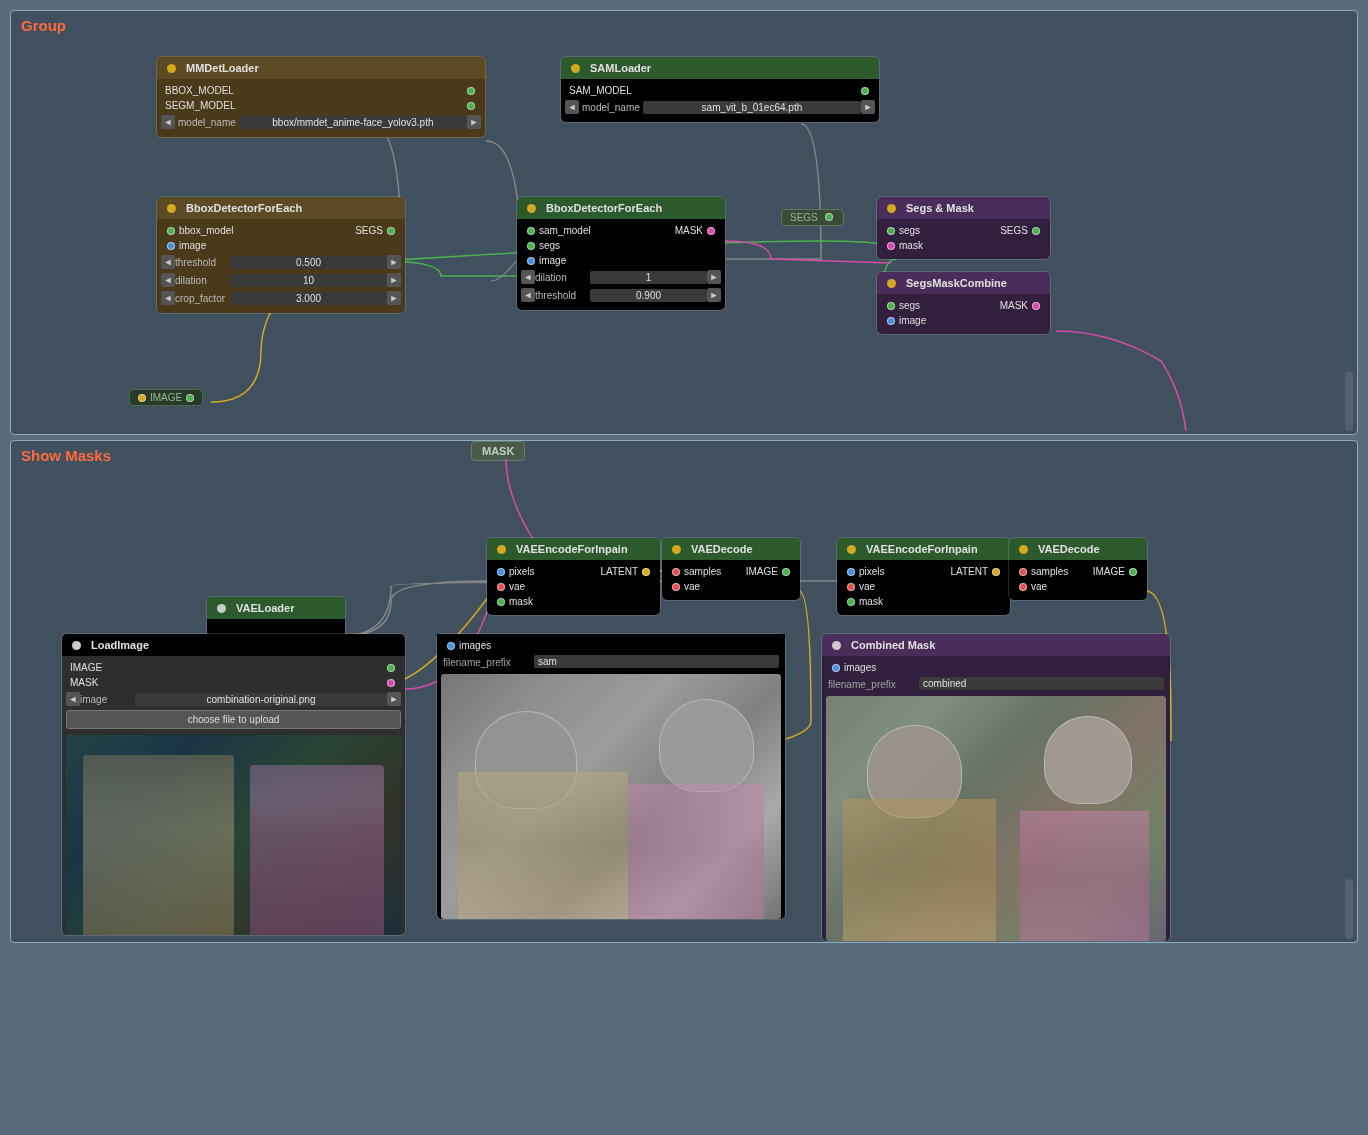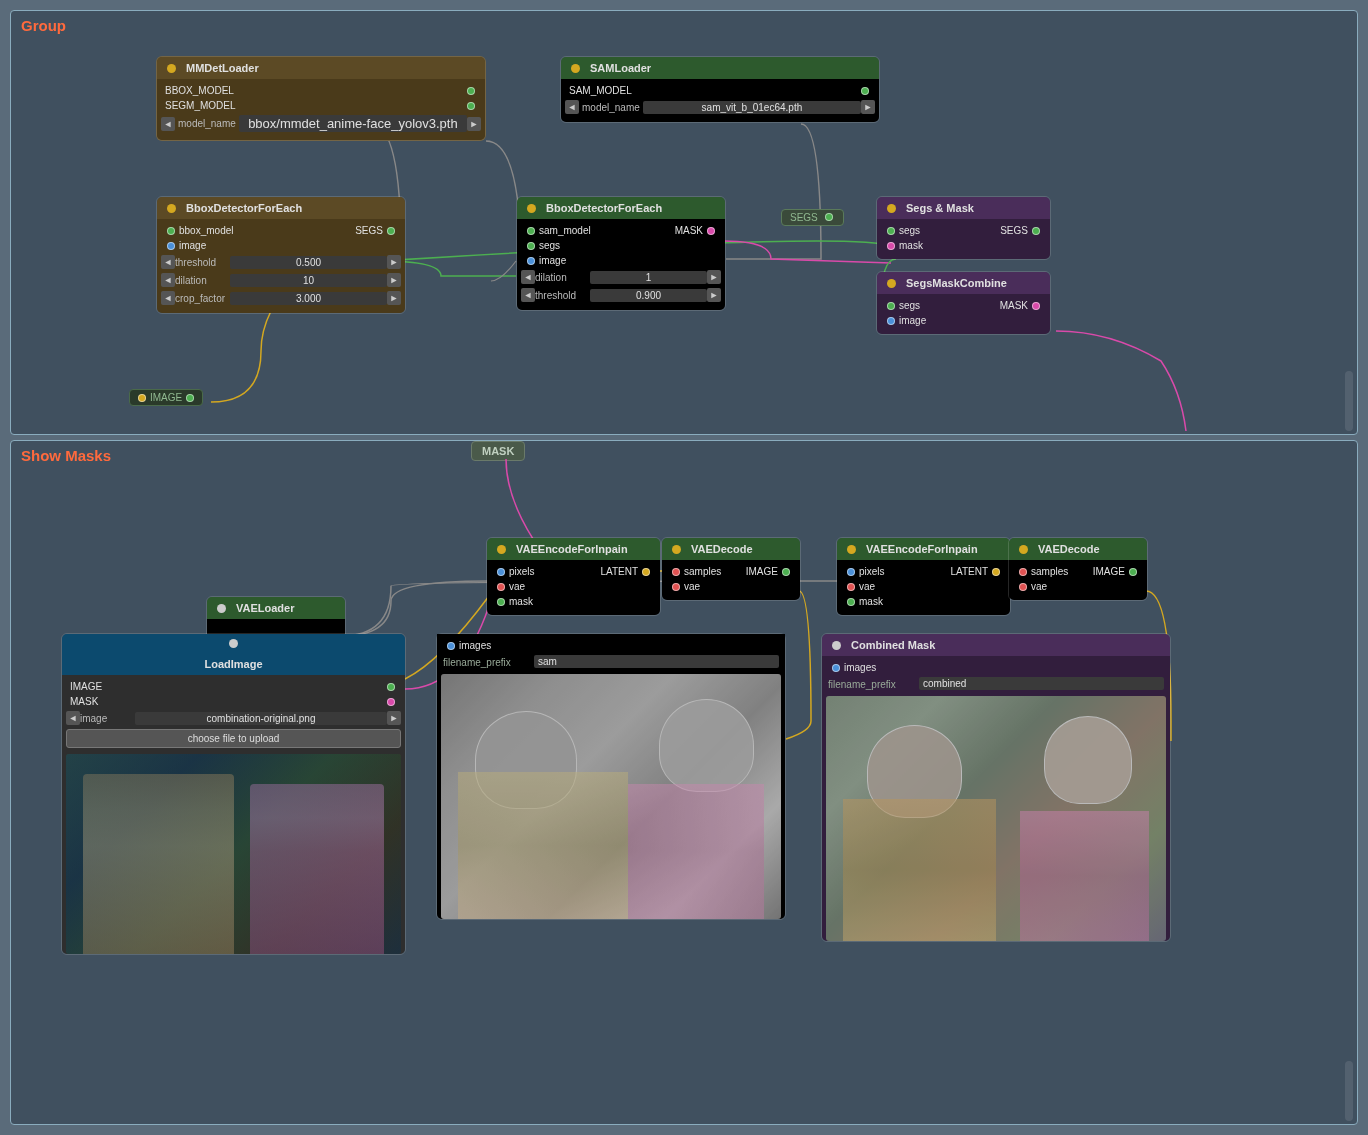--- a/index.html
+++ b/index.html
@@ -19,21 +19,21 @@
       position: absolute;
       top: 10px; left: 10px; right: 10px;
       height: 425px;
       background: rgba(60,75,90,0.85);
       border: 1.5px solid #8aacbe;
       border-radius: 4px;
     }
     .panel-show-masks {
       position: absolute;
       top: 440px; left: 10px; right: 10px;
-      height: 685px;
+      height: 503px;
       background: rgba(60,75,90,0.85);
       border: 1.5px solid #8aacbe;
       border-radius: 4px;
     }
 
     .panel-title {
       position: absolute;
       top: 6px; left: 10px;
       font-size: 15px;
       font-weight: bold;
@@ -135,21 +135,21 @@
       font-size: 10px;
     }
 
     
     .theme-brown-header { background: #5c4a25; }
     .theme-brown-body { background: #4a3a1a; }
     .theme-green-header { background: #2d5a2d; }
     .theme-green-body { background: #000000; }
     .theme-purple-header { background: #4a2d5a; }
     .theme-purple-body { background: #321e3d; }
-    .theme-gray-header { background: #0c4a6e; flex-direction: column; }
+    .theme-gray-header { background: #000000; }
     .theme-gray-body { background: #2e2e2e; }
 
     
     .mmdet-node { top: 45px; left: 145px; width: 330px; }
     .sam-loader-node { top: 45px; left: 505px; width: 320px; margin-left: 44px; }
     .bbox-detector-node { top: 185px; left: 145px; width: 250px; }
     .sam-detector-node { top: 185px; left: 505px; width: 210px; }
     .segs-mask-node { top: 185px; left: 865px; width: 175px; }
     .segs-mask-combine-node { top: 260px; left: 865px; width: 175px; }
 
@@ -275,21 +275,21 @@
         <span class="port-label">BBOX_MODEL</span>
         <span class="port-connector out"></span>
       </div>
       <div class="port-row output">
         <span class="port-label">SEGM_MODEL</span>
         <span class="port-connector out"></span>
       </div>
       <div class="input-row">
         <button class="arrow-btn">◄</button>
         <span style="min-width:45px;font-size:10px;color:#bbb;padding:0 3px;">model_name</span>
-        <input class="val-field" value="bbox/mmdet_anime-face_yolov3.pth" style="font-size: 13px;">
+        <input class="val-field" value="bbox/mmdet_anime-face_yolov3.pth" style="font-size: 10px;">
         <button class="arrow-btn">►</button>
       </div>
     </div>
   </div>
 
   <div class="node sam-loader-node">
     <div class="node-header theme-green-header">
       <span class="node-dot dot-yellow"></span>
       <span>SAMLoader</span>
     </div>

